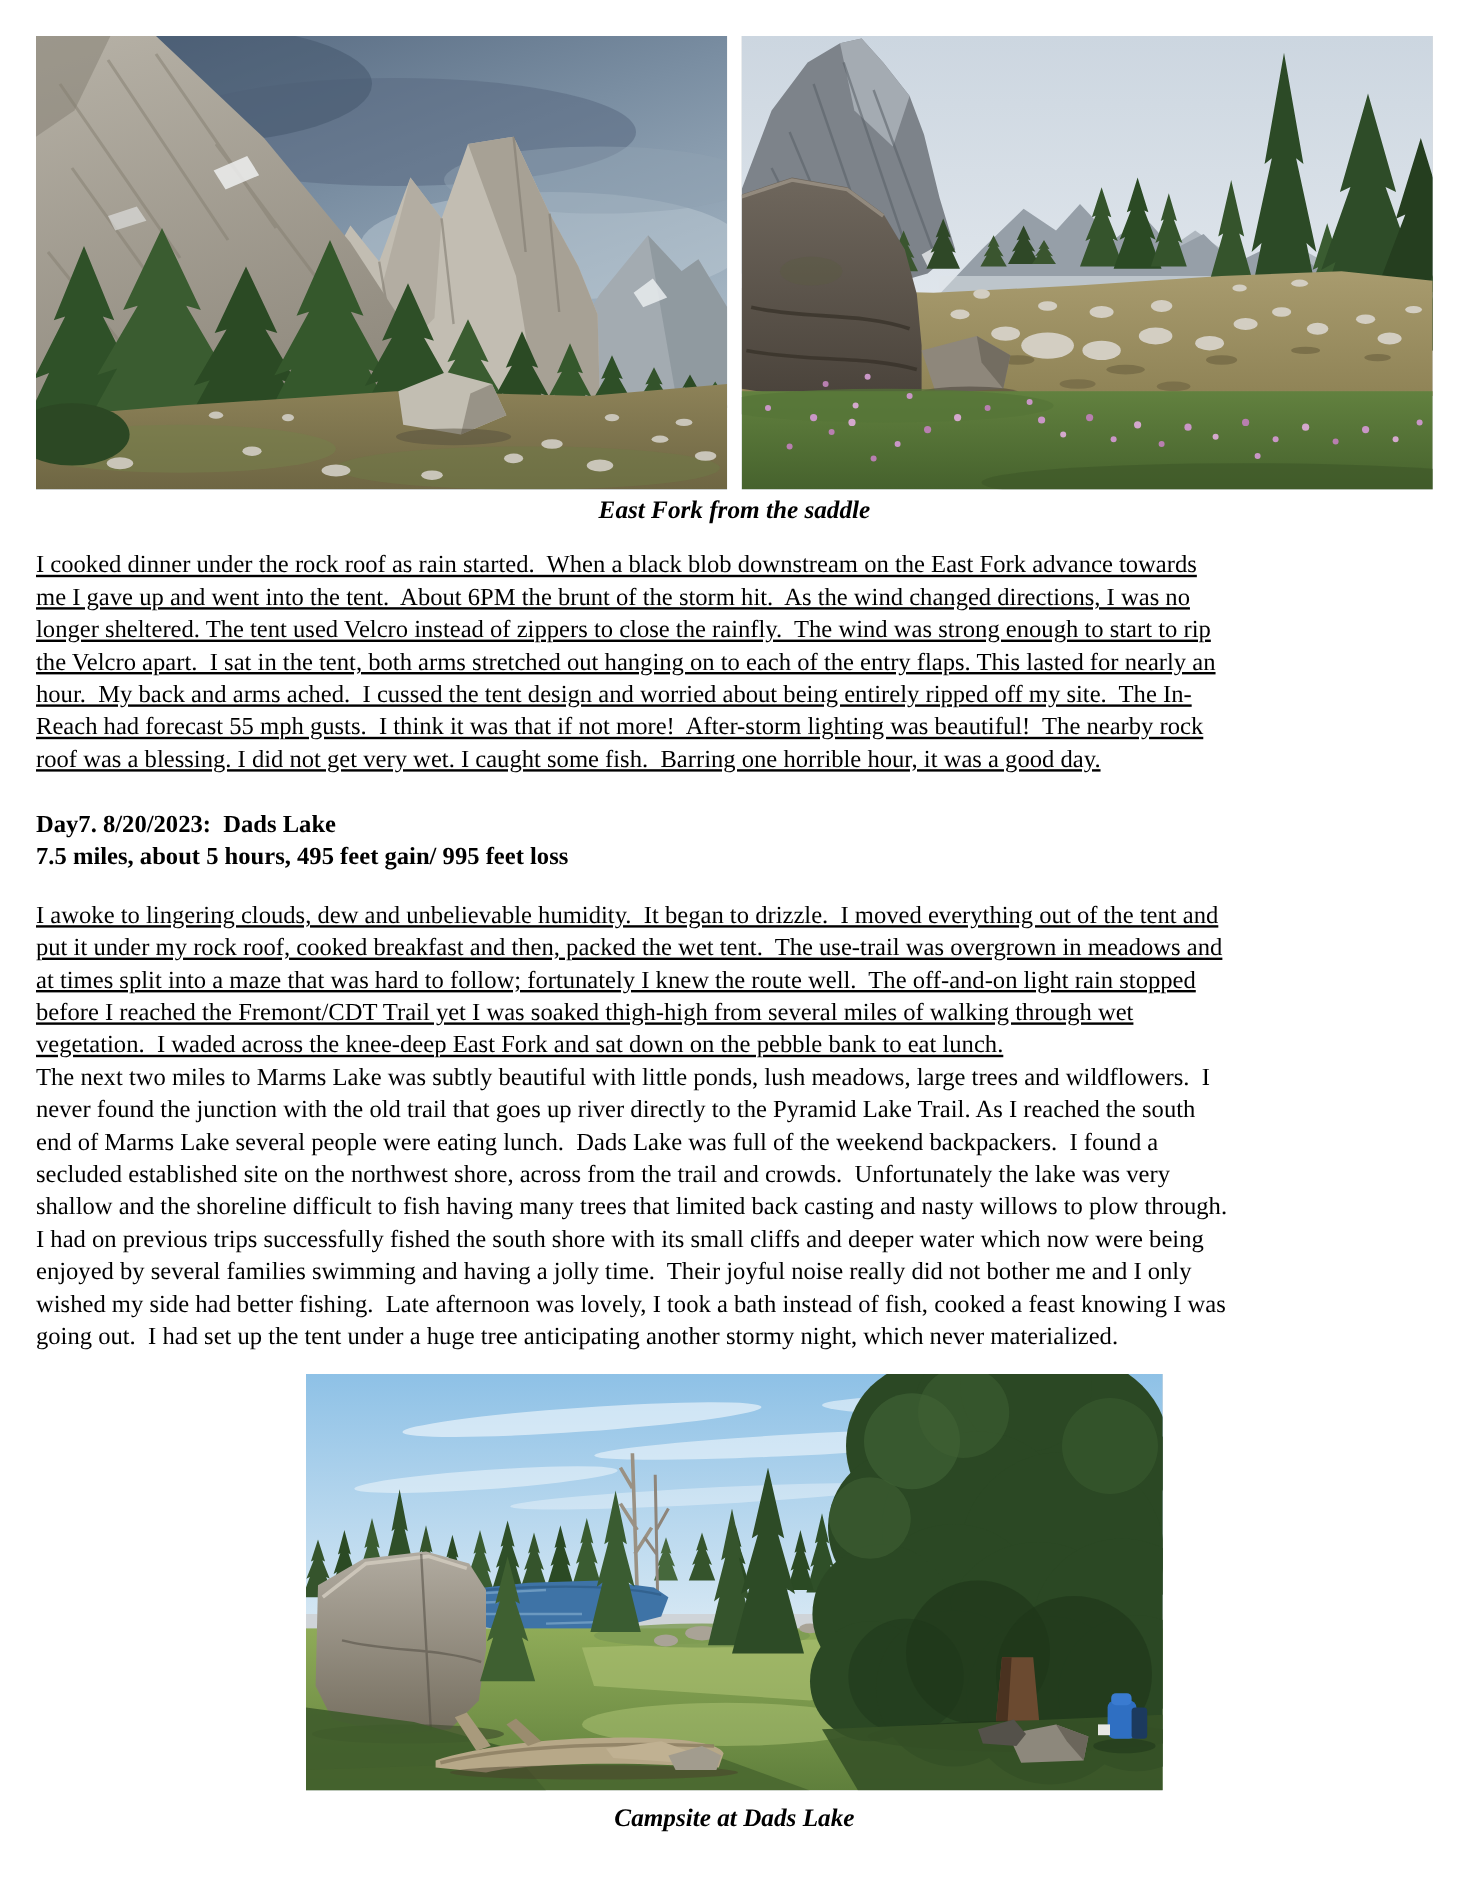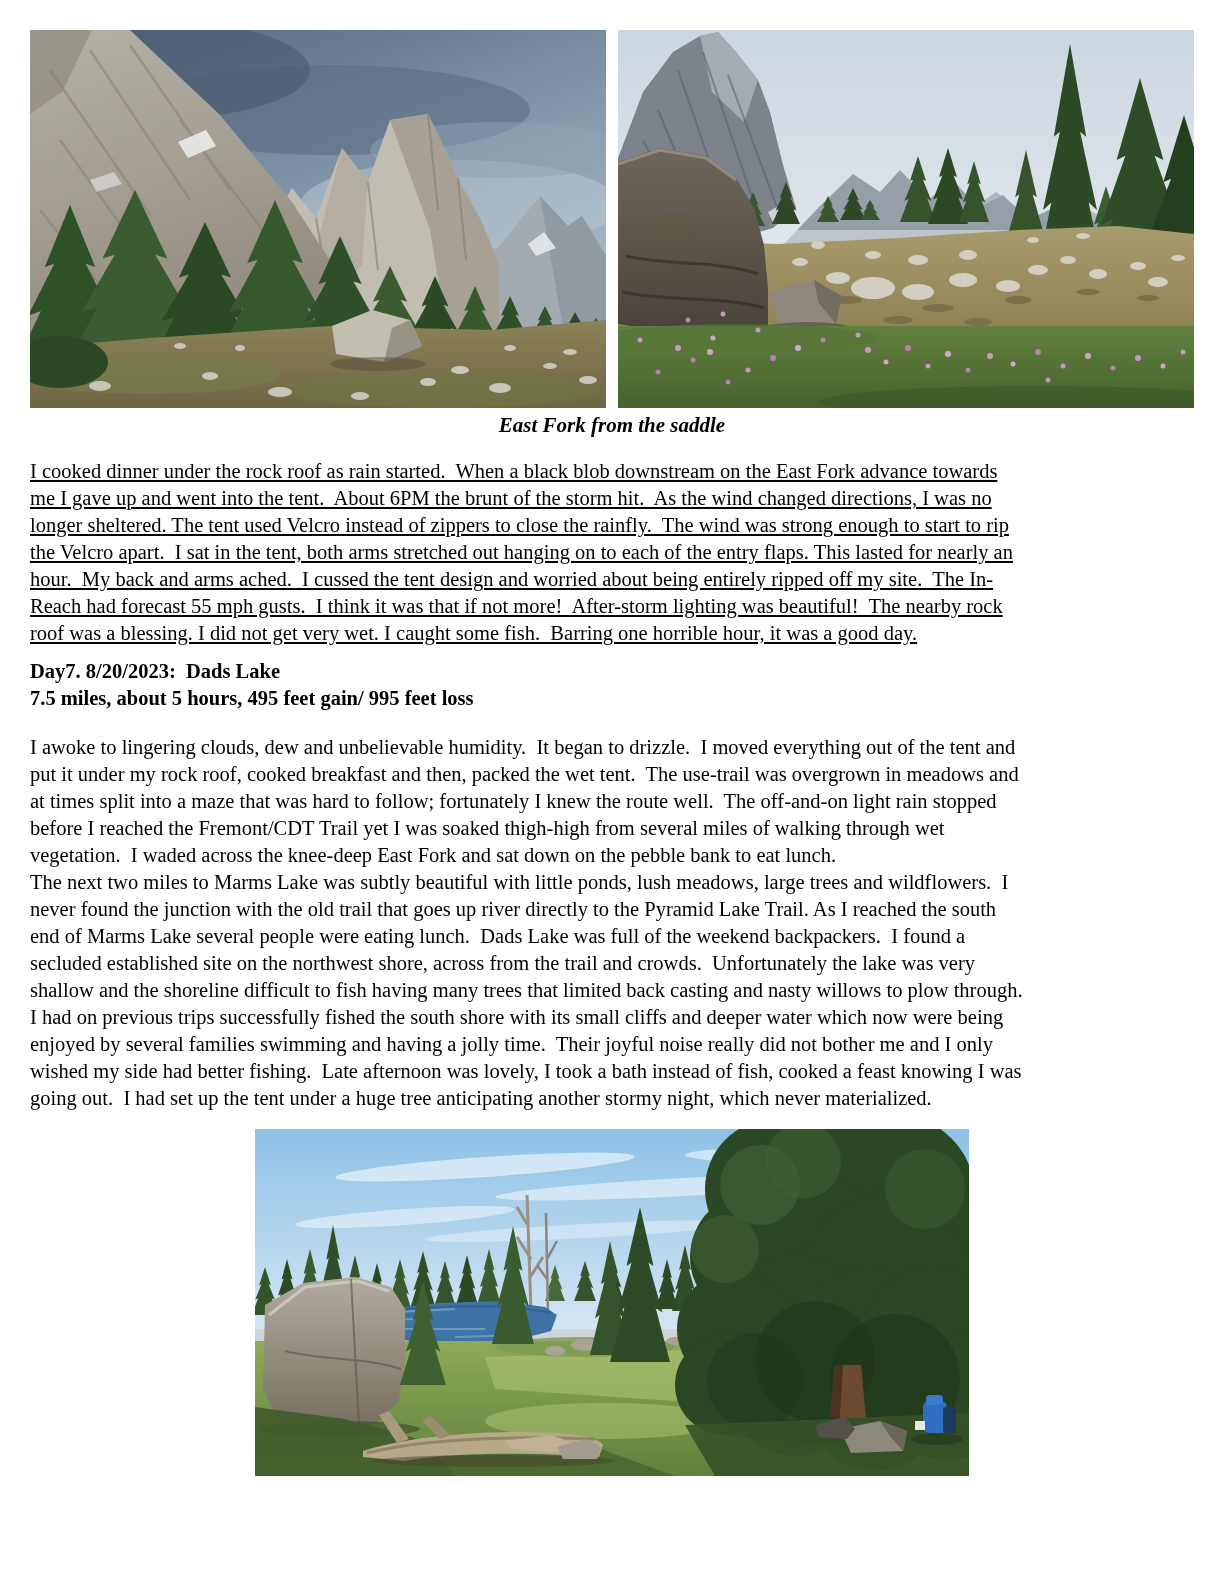--- a/index.html
+++ b/index.html
@@ -11,22 +11,22 @@
   .content{padding:30px 30px 0 30px;}
   .photo-row{display:flex;gap:12px;}
   .photo{overflow:hidden;background:#cfd4d8;font-size:0;line-height:0;}
   .photo svg{display:block;}
   .caption{
     font-size:21px;font-weight:bold;font-style:italic;
     text-align:center;line-height:26px;margin-top:4px;
   }
   .para{font-size:20.5px;line-height:27px;white-space:pre-wrap;}
   .p1{margin-top:20px;text-decoration:underline;}
-  .heading{font-size:20.5px;font-weight:bold;line-height:27px;margin-top:11px;white-space:pre-wrap;}
-  .p2{margin-top:22px;}
+  .heading{font-size:20.5px;font-weight:bold;line-height:27px;margin-top:27px;white-space:pre-wrap;}
+  .p2{margin-top:22px;text-decoration:underline;}
   .p3{}
   .bottom-photo-block{margin-top:17px;text-align:center;}
   .bottom-photo{display:inline-block;}
   .caption2{margin-top:5px;}
 </style>
 </head>
 <body>
 
 <div class="content">
 
@@ -409,15 +409,16 @@
         <g>
           <ellipse cx="682" cy="310" rx="26" ry="6" fill="#243c1d" opacity="0.7"></ellipse>
           <rect x="668" y="272" width="24" height="32" rx="6" fill="#2f6fc2"></rect>
           <rect x="671" y="266" width="17" height="10" rx="4" fill="#3a7bd0"></rect>
           <rect x="688" y="278" width="13" height="26" rx="3" fill="#1c3a5e"></rect>
           <rect x="660" y="292" width="10" height="9" fill="#e8e8e4"></rect>
         </g>
       </svg>
     </div>
     
+    <div class="caption caption2">Campsite at Dads Lake</div>
   </div>
 
 </div>
 
 </body></html>

